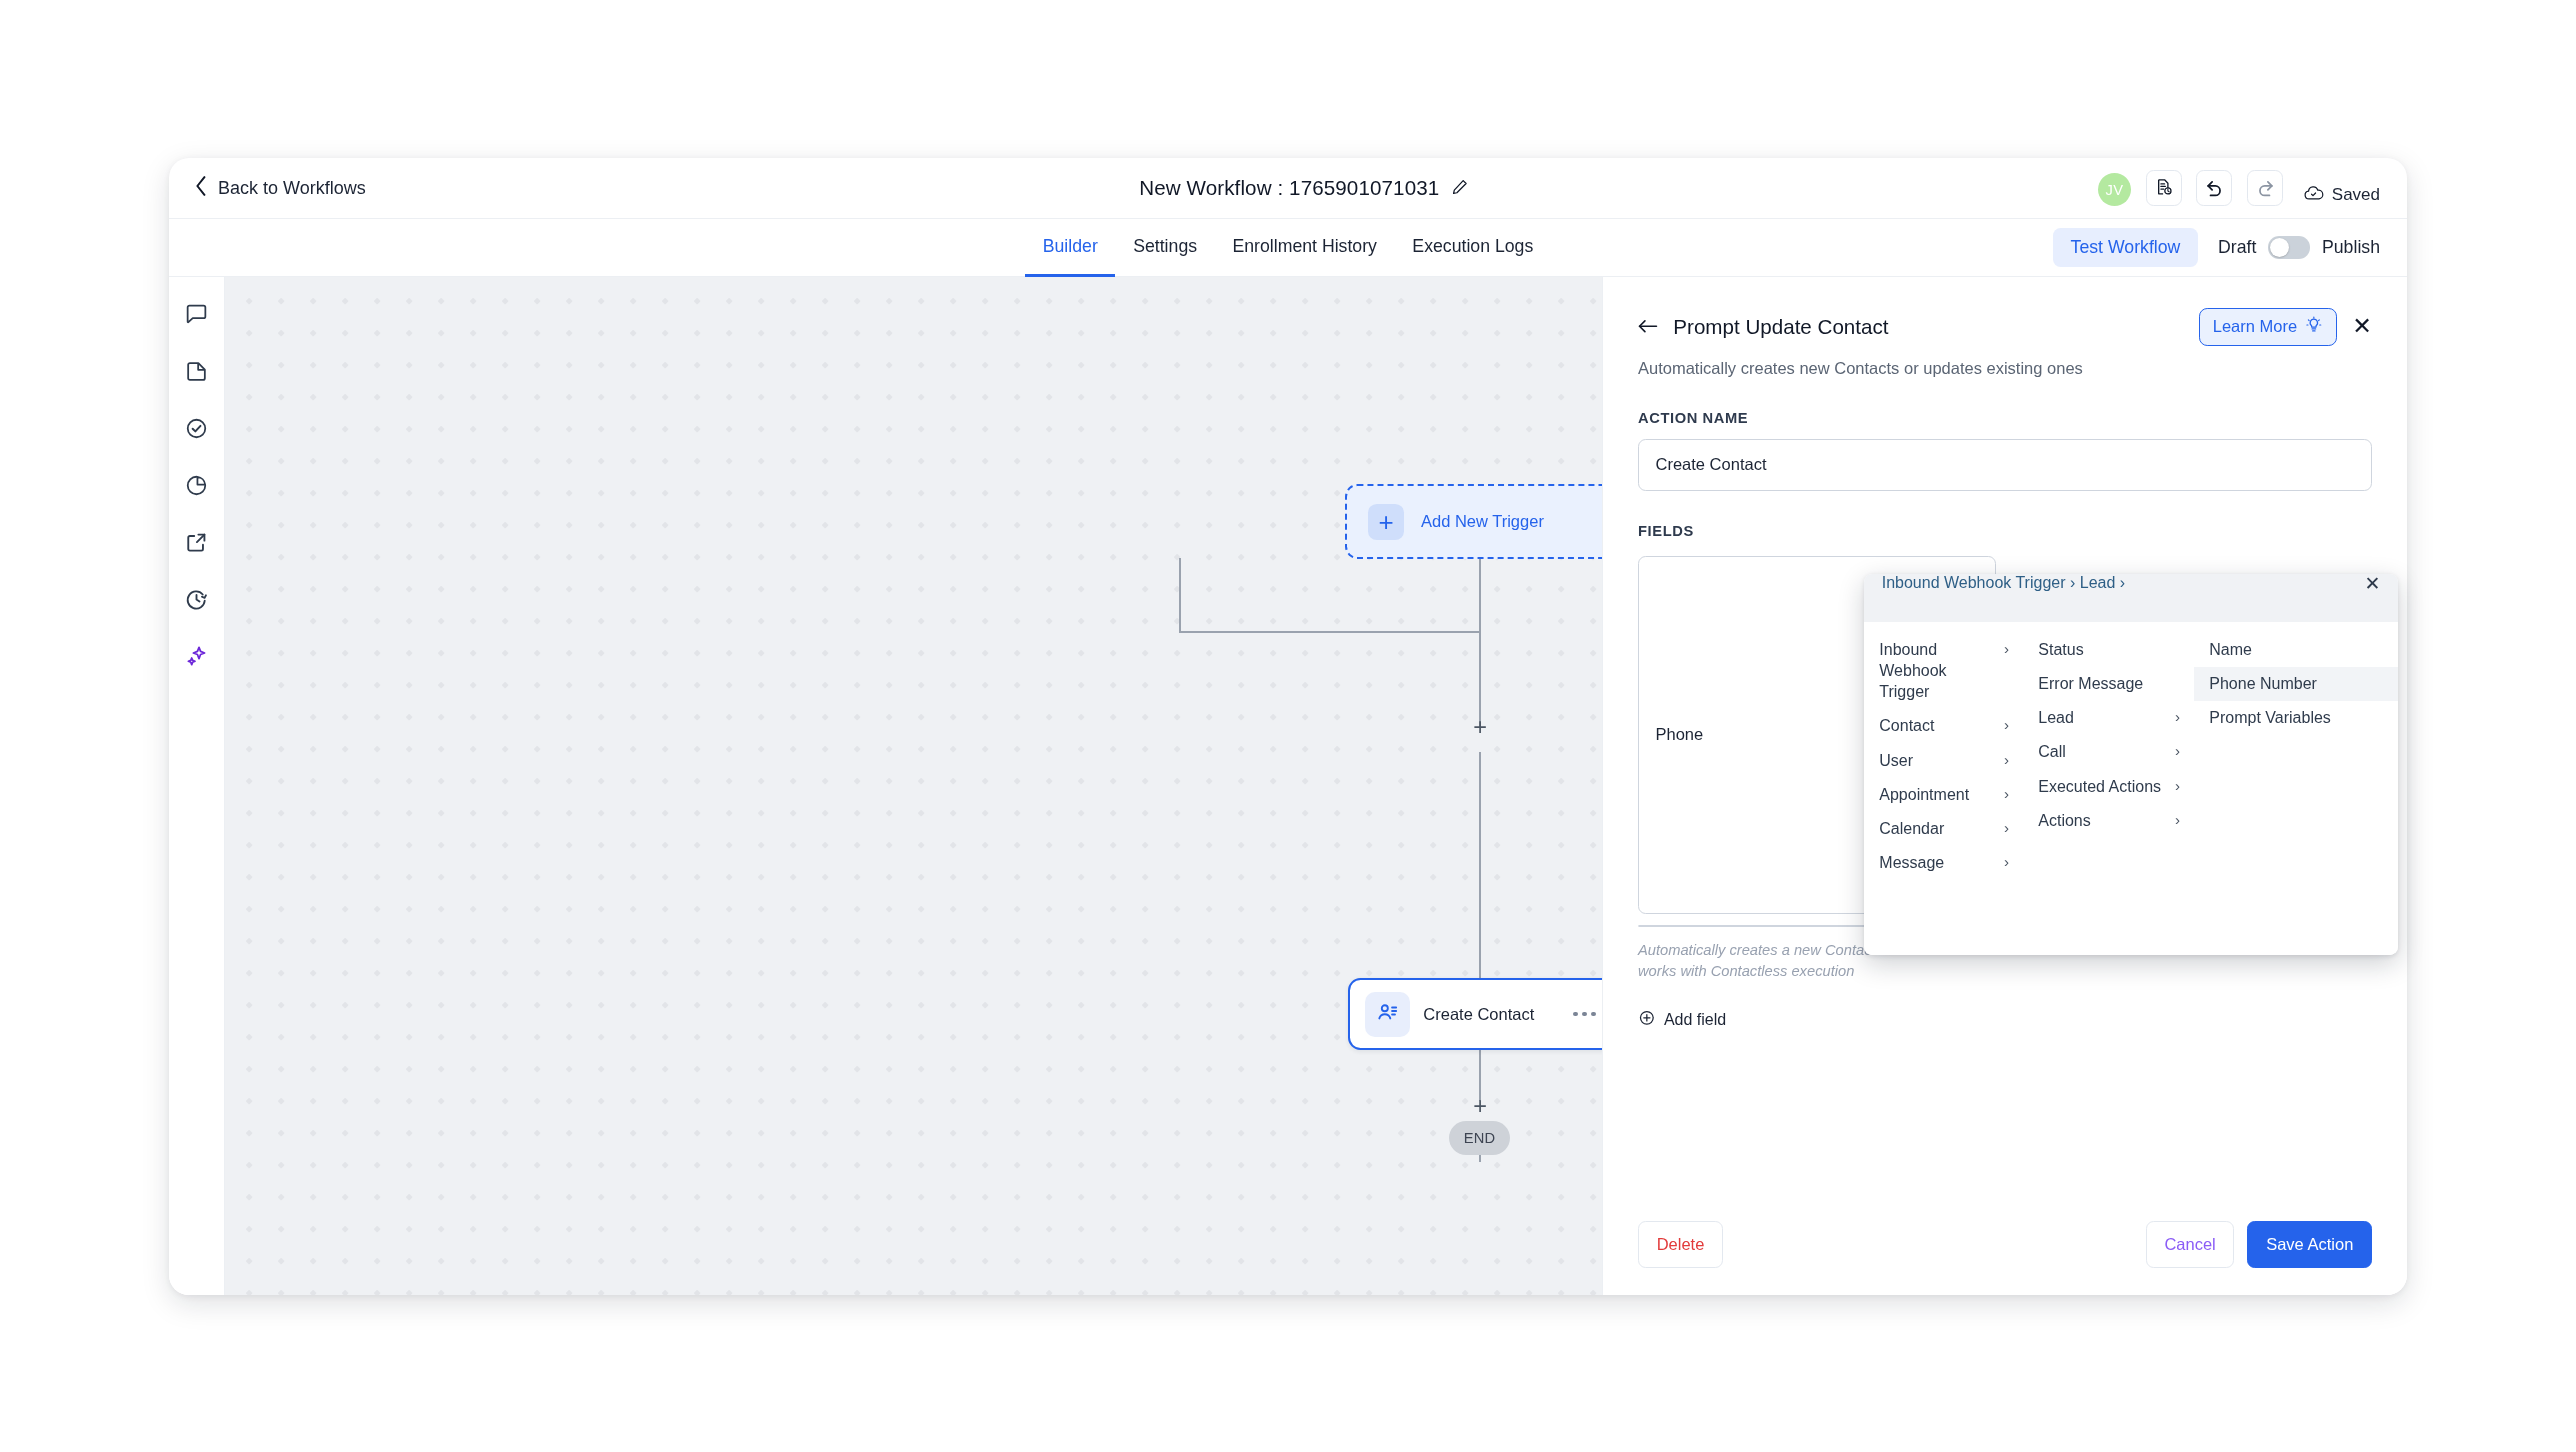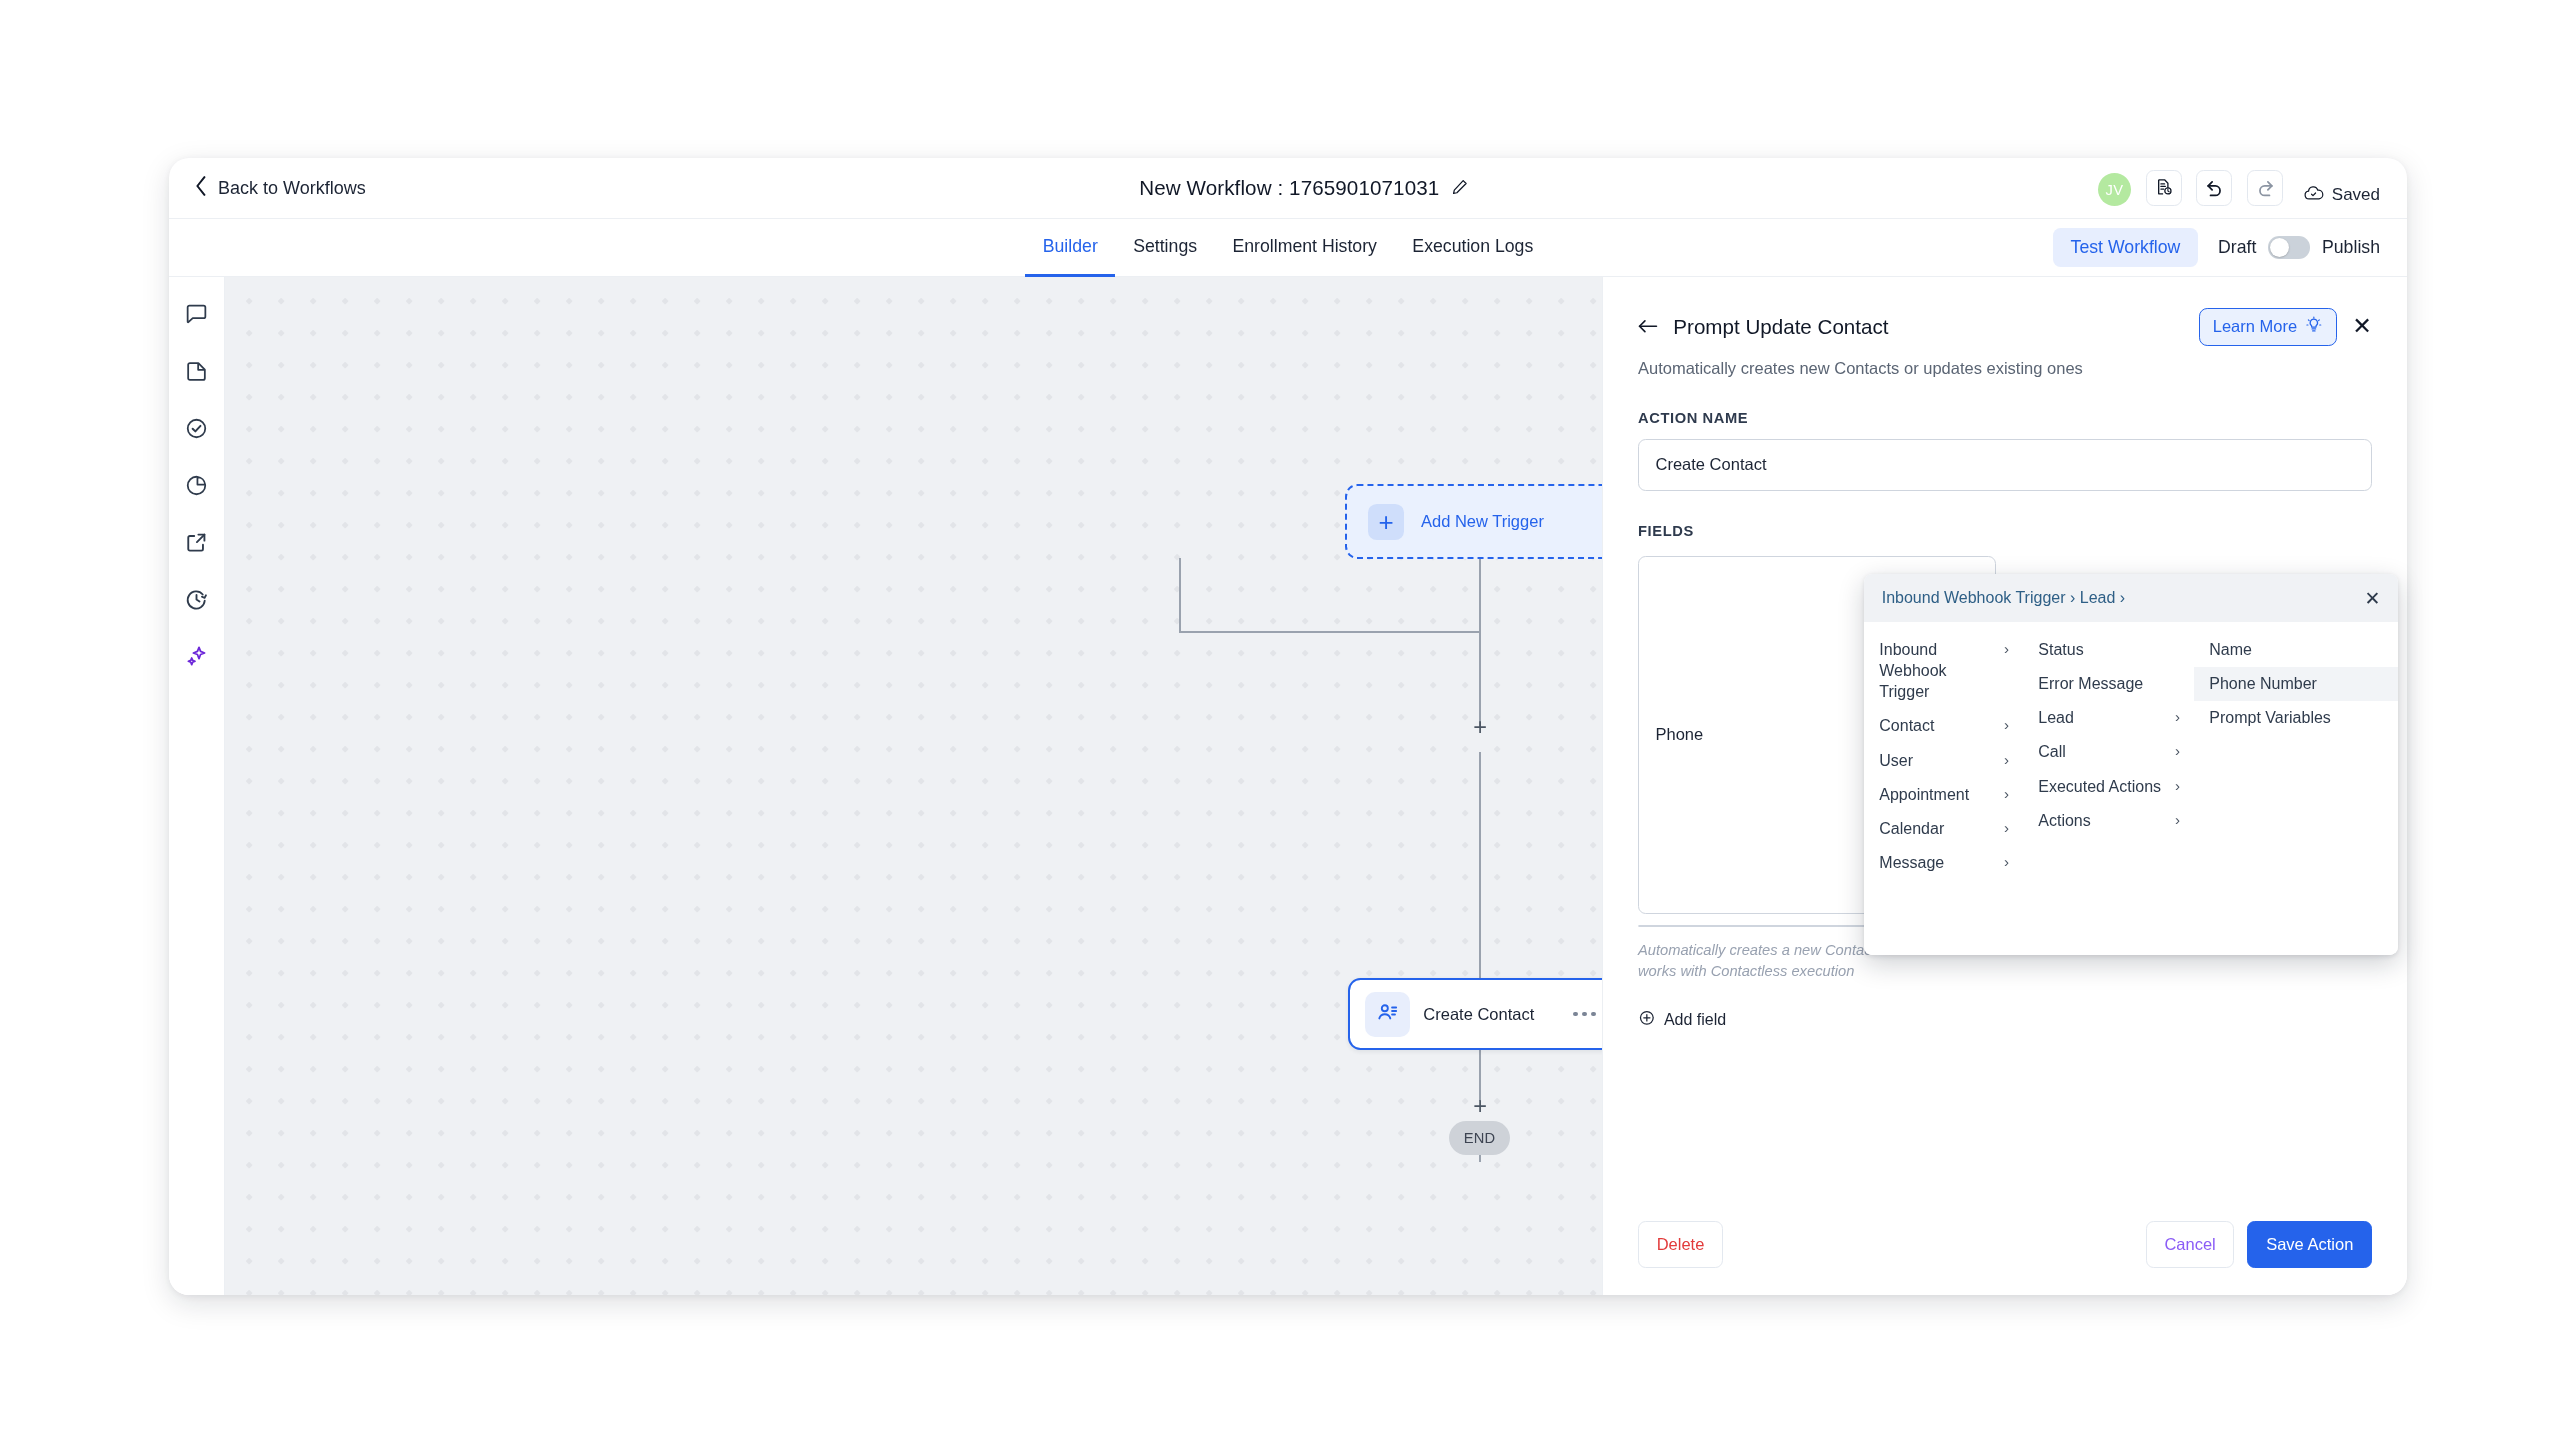--- a/index.html
+++ b/index.html
@@ -235,21 +235,21 @@
   
   .picker {
     position: absolute; left: 1864px; top: 574px;
     width: 534px; height: 381px;
     background: #ffffff; border-radius: 8.2px;
     box-shadow: 0 8.2px 27px rgba(16,24,40,.20), 0 1.2px 4.7px rgba(16,24,40,.10);
     overflow: hidden; display: flex; flex-direction: column; z-index: 50;
   }
   .picker-head {
     height: 48px; flex: 0 0 48px; background: #f0f2f5;
-    display: flex; align-items: center; padding: 0 17.7px;
+    display: flex; align-items: flex-start; padding: 0 17.7px;
   }
   .breadcrumb { font-size: 16px; color: #2e5f86; white-space: nowrap; }
   .picker-x { margin-left: auto; font-size: 19px; color: #2f3b4c; cursor: pointer; line-height: 1; font-weight: 300; }
   .picker-search {
     height: 46px; flex: 0 0 46px; display: flex; align-items: center;
     padding: 0 17.7px; border-bottom: 1.2px solid #eceff3;
     font-size: 16px; color: #5b6574; cursor: text;
   }
   .picker-cols { flex: 1; display: flex; min-height: 0; position: relative; }
   .pcol { padding: 10.6px 0 0 0; min-width: 0; overflow: hidden; }

